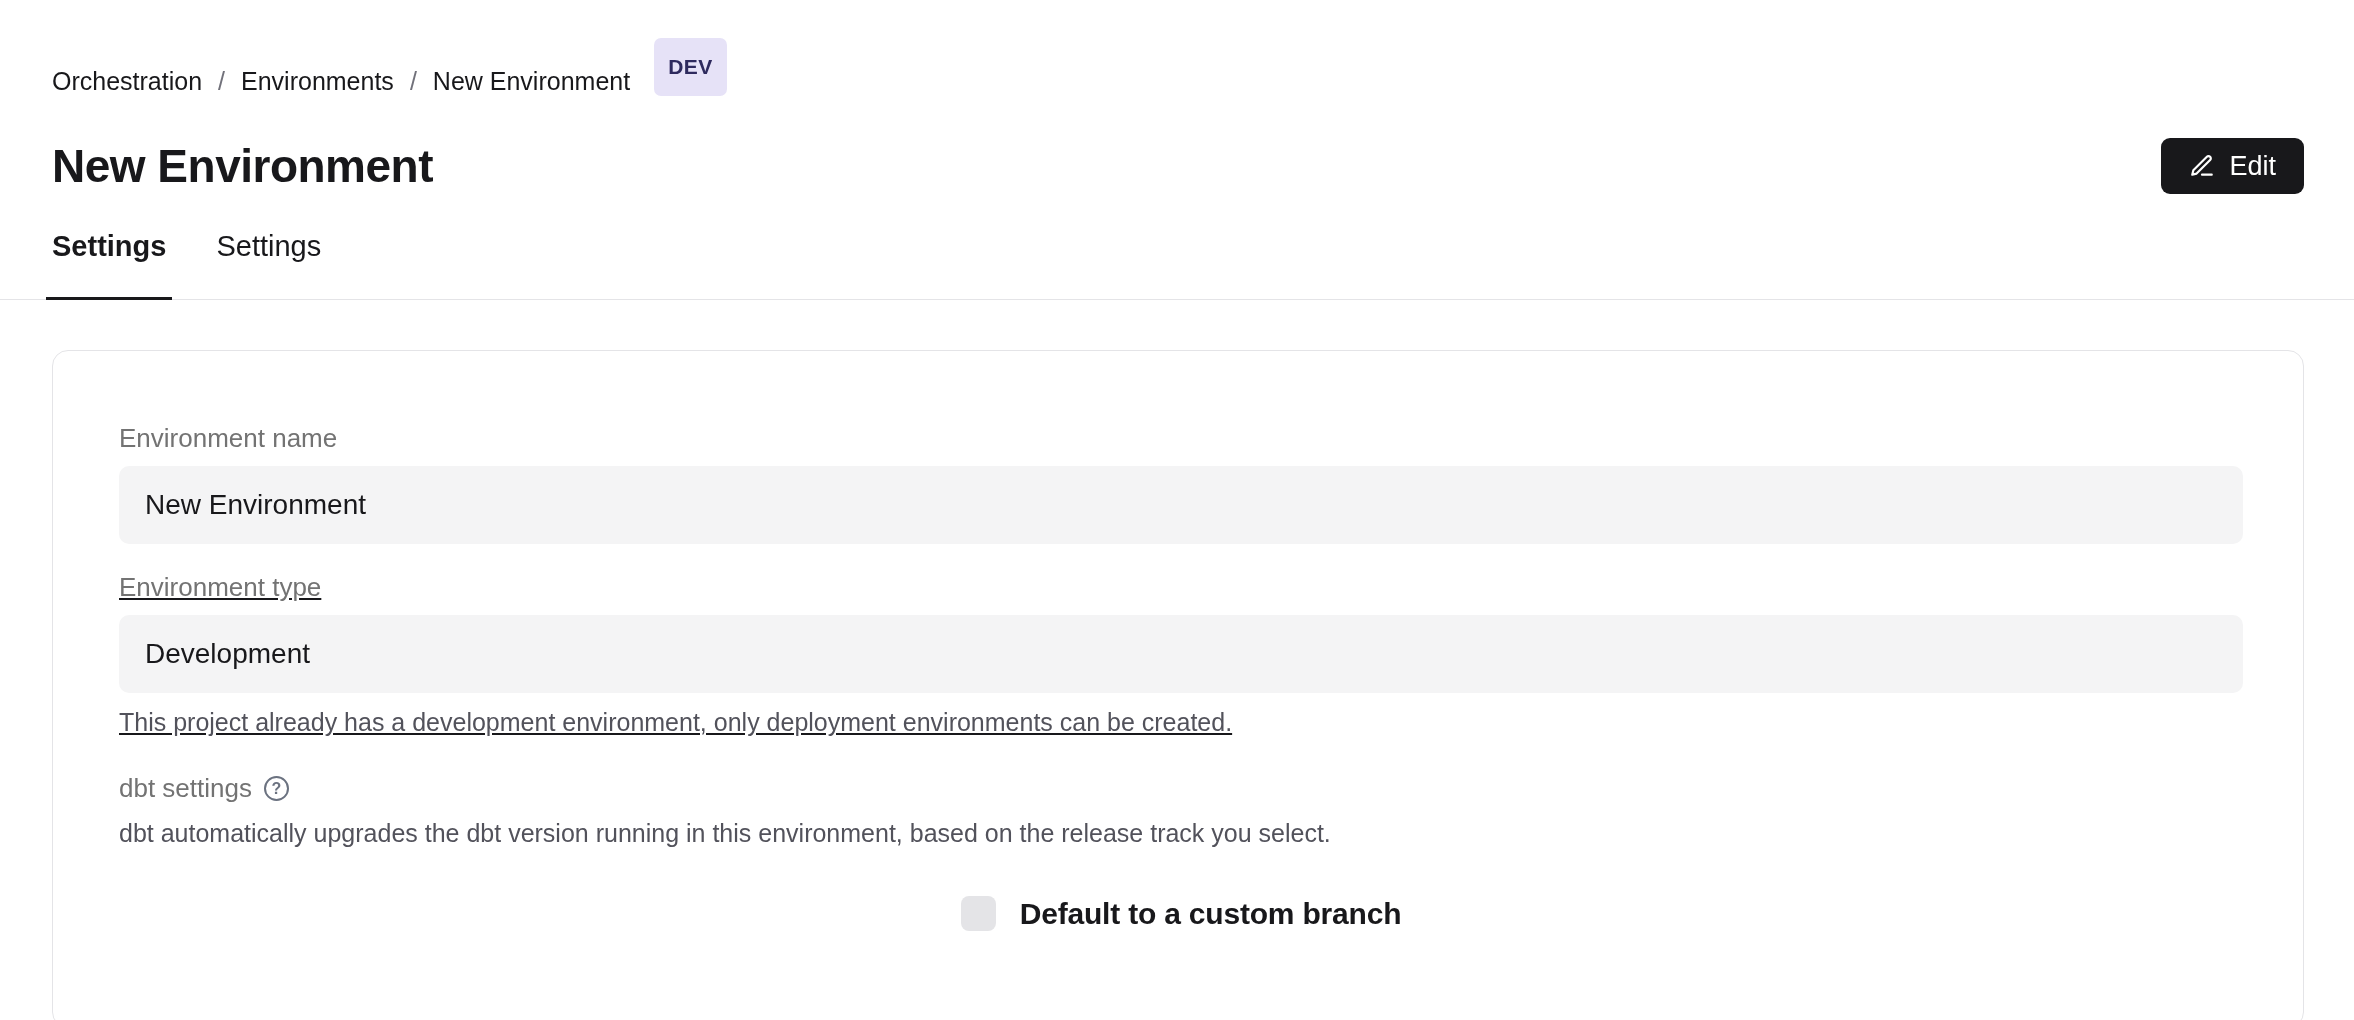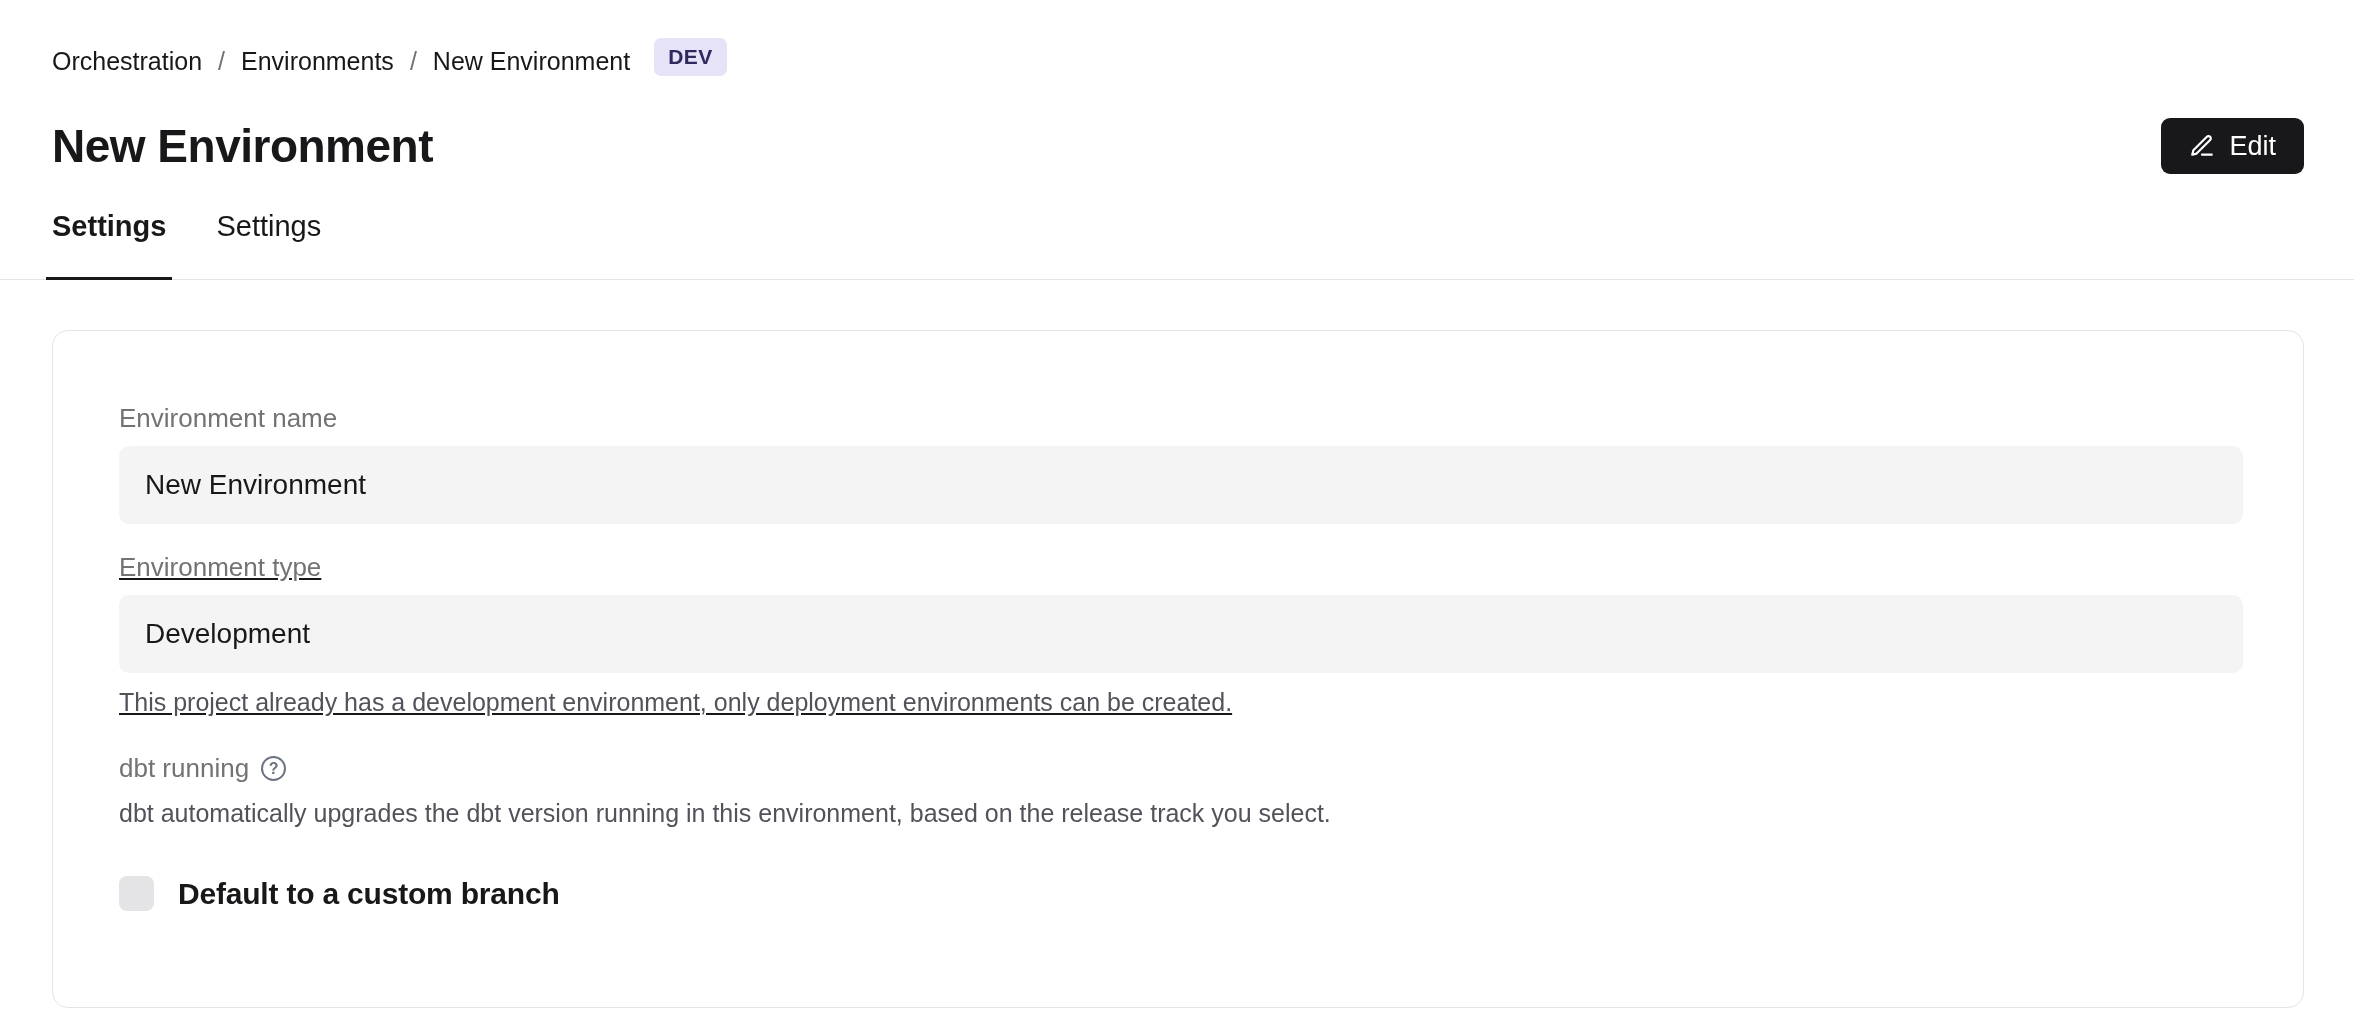--- a/index.html
+++ b/index.html
@@ -29,21 +29,21 @@
     padding-top:38px;
     font-size:25px;
   }
   .crumb{color:var(--text-primary);cursor:pointer;}
   .crumb-sep{color:#71717a;}
   .badge{
     margin-left:8px;
     background:var(--badge-bg);
     color:var(--badge-text);
     font-size:21px;font-weight:700;letter-spacing:.5px;
-    padding:7px 14px;border-radius:7px;
+    padding:17px 14px;border-radius:7px;
   }
 
   
   .header-row{
     display:flex;align-items:center;justify-content:space-between;
     margin-top:42px;
   }
   .page-title{
     font-size:46px;font-weight:700;letter-spacing:-.5px;
     color:var(--text-primary);
@@ -117,20 +117,21 @@
   .help-text{
     font-size:25px;color:var(--text-secondary);
     margin-top:15px;
   }
   .gap-sm{margin-top:28px;text-decoration:underline;}
   .gap-md{margin-top:36px;}
 
   .checkbox-row{
     display:flex;align-items:center;gap:24px;
     margin-top:48px;
+    justify-content:center;
   }
   .checkbox{
     width:35px;height:35px;border-radius:8px;
     background:var(--checkbox-bg);
     cursor:pointer;
   }
   .checkbox-label{
     font-size:30px;font-weight:700;color:var(--text-primary);
     letter-spacing:-.2px;
   }
@@ -183,21 +184,21 @@
       <div class="gap-sm">
         <div class="field-label-row">
           <span class="field-label">Environment type</span>
         </div>
         <input class="text-input" type="text" readonly="" value="Development" style="">
         <div class="help-text">This project already has a development environment, only deployment environments can be created.</div>
       </div>
 
       <div class="gap-md">
         <div class="field-label-row">
-          <span class="field-label">dbt running</span>
+          <span class="field-label">dbt settings</span>
           <span class="help-icon">?</span>
         </div>
         <div class="help-text">dbt automatically upgrades the dbt version running in this environment, based on the release track you select.</div>
       </div>
 
       <div class="checkbox-row">
         <span class="checkbox"></span>
         <span class="checkbox-label">Default to a custom branch</span>
       </div>
 

